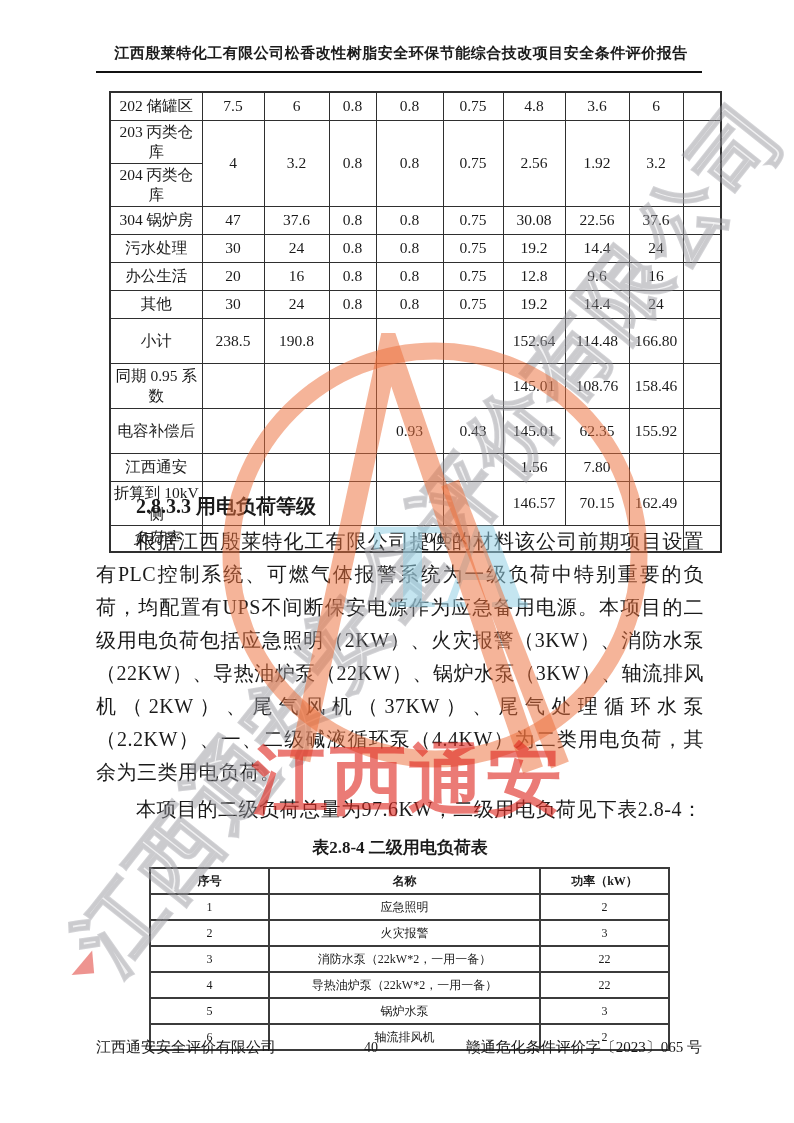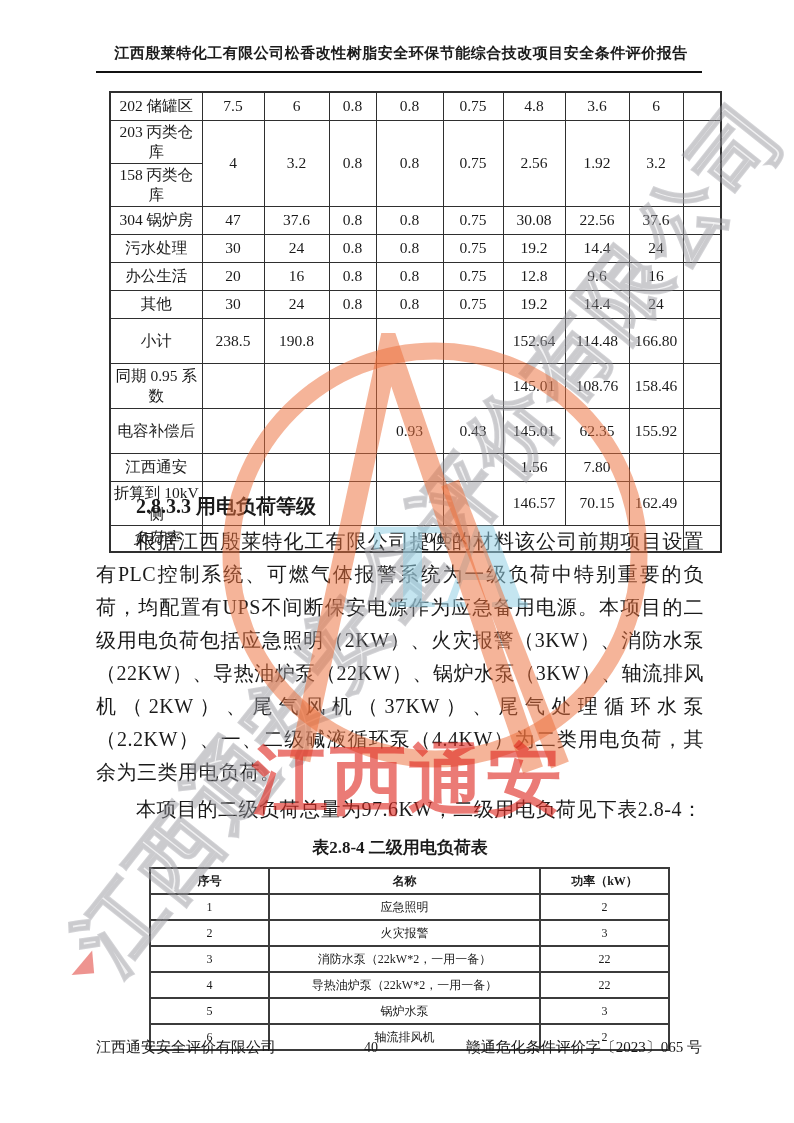--- a/index.html
+++ b/index.html
@@ -112,21 +112,21 @@
             <td rowspan="2">3.2</td>
             <td rowspan="2">0.8</td>
             <td rowspan="2">0.8</td>
             <td rowspan="2">0.75</td>
             <td rowspan="2">2.56</td>
             <td rowspan="2">1.92</td>
             <td rowspan="2">3.2</td>
             <td rowspan="2"></td>
           </tr>
           <tr style="height: 28px;">
-            <td>158 丙类仓库</td>
+            <td>204 丙类仓库</td>
           </tr>
           <tr style="height: 28px;">
             <td>304 锅炉房</td>
             <td>47</td>
             <td>37.6</td>
             <td>0.8</td>
             <td>0.8</td>
             <td>0.75</td>
             <td>30.08</td>
             <td>22.56</td>

